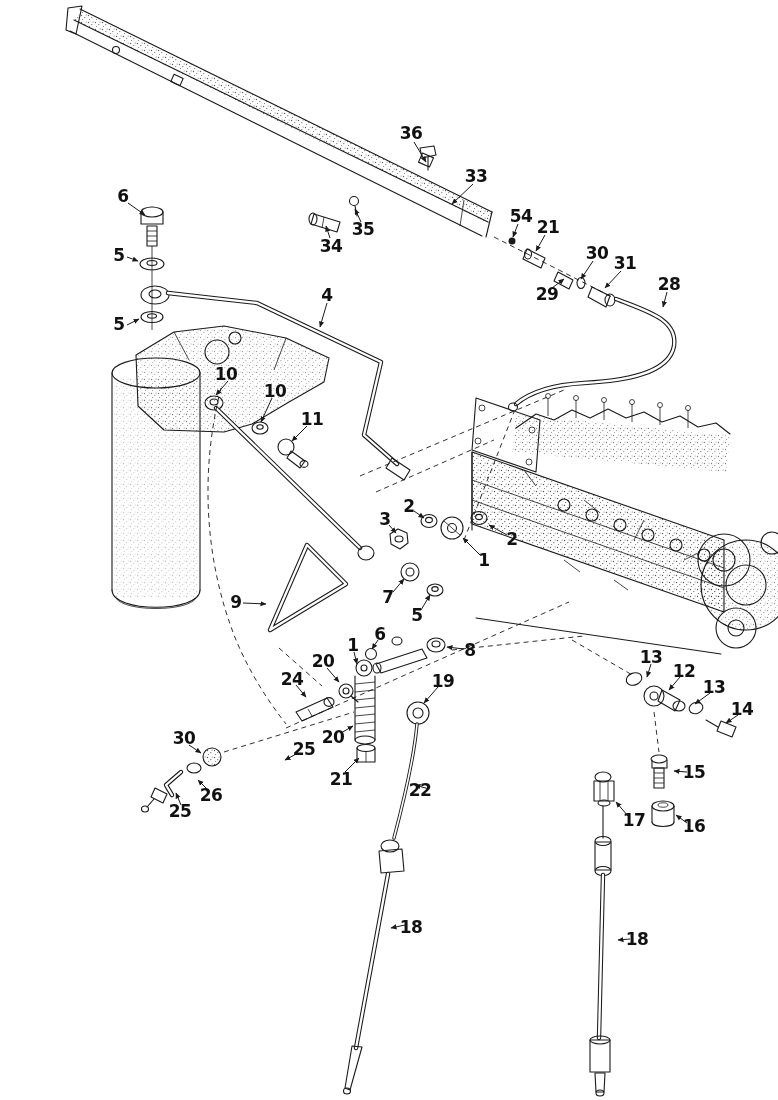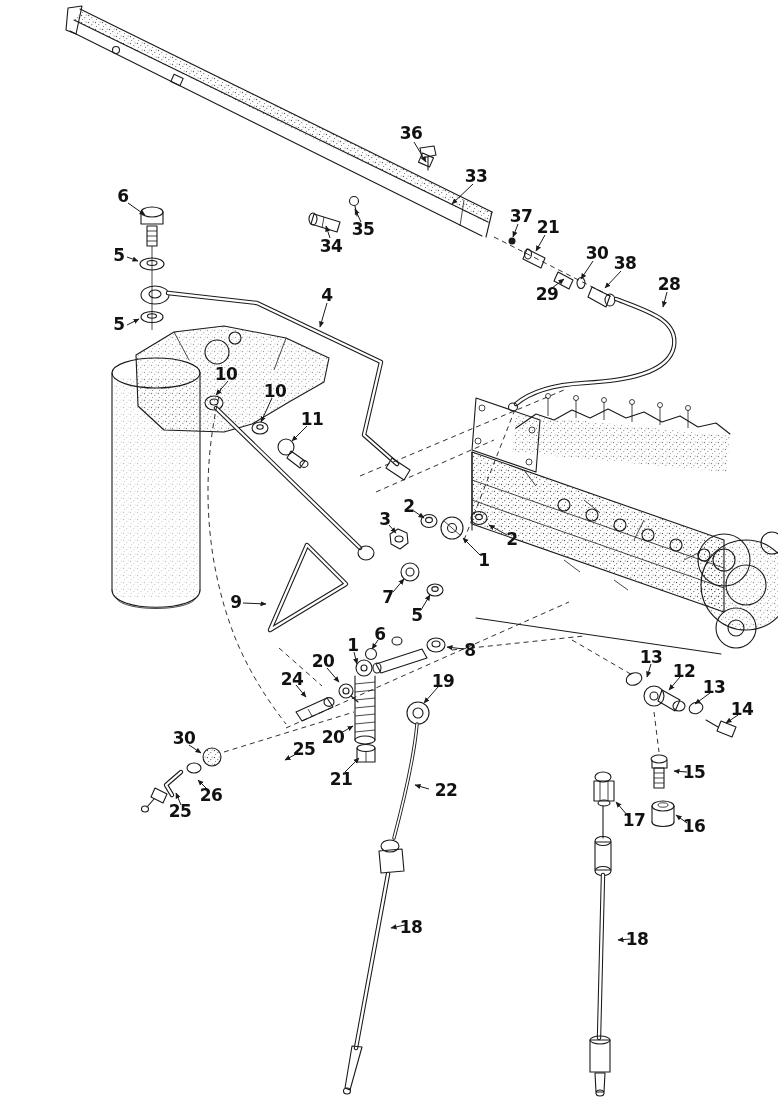--- a/index.html
+++ b/index.html
@@ -391,24 +391,24 @@
     <line class="ldr" marker-end="url(#ah)" x1="604" y1="816" x2="592" y2="802"></line>
     <line class="ldr" marker-end="url(#ah)" x1="381" y1="925" x2="367" y2="928"></line>
     <line class="ldr" marker-end="url(#ah)" x1="606" y1="939" x2="594" y2="940"></line>
   </g>
 </svg>
 
   <div class="co" style="left:387px;top:133px">36</div>
   <div class="co" style="left:452px;top:176px">33</div>
   <div class="co" style="left:339px;top:229px">35</div>
   <div class="co" style="left:307px;top:246px">34</div>
-  <div class="co" style="left:497px;top:216px">37</div>
+  <div class="co" style="left:497px;top:216px">54</div>
   <div class="co" style="left:524px;top:227px">21</div>
   <div class="co" style="left:573px;top:253px">30</div>
-  <div class="co" style="left:601px;top:263px">38</div>
+  <div class="co" style="left:601px;top:263px">31</div>
   <div class="co" style="left:523px;top:294px">29</div>
   <div class="co" style="left:645px;top:284px">28</div>
   <div class="co" style="left:99px;top:196px">6</div>
   <div class="co" style="left:95px;top:255px">5</div>
   <div class="co" style="left:95px;top:324px">5</div>
   <div class="co" style="left:303px;top:295px">4</div>
   <div class="co" style="left:202px;top:374px">10</div>
   <div class="co" style="left:251px;top:391px">10</div>
   <div class="co" style="left:288px;top:419px">11</div>
   <div class="co" style="left:361px;top:519px">3</div>
@@ -423,21 +423,21 @@
   <div class="co" style="left:446px;top:650px">8</div>
   <div class="co" style="left:299px;top:661px">20</div>
   <div class="co" style="left:268px;top:679px">24</div>
   <div class="co" style="left:419px;top:681px">19</div>
   <div class="co" style="left:309px;top:737px">20</div>
   <div class="co" style="left:317px;top:779px">21</div>
   <div class="co" style="left:280px;top:749px">25</div>
   <div class="co" style="left:187px;top:795px">26</div>
   <div class="co" style="left:156px;top:811px">25</div>
   <div class="co" style="left:160px;top:738px">30</div>
-  <div class="co" style="left:422px;top:790px">22</div>
+  <div class="co" style="left:396px;top:790px">22</div>
   <div class="co" style="left:627px;top:657px">13</div>
   <div class="co" style="left:660px;top:671px">12</div>
   <div class="co" style="left:690px;top:687px">13</div>
   <div class="co" style="left:718px;top:709px">14</div>
   <div class="co" style="left:670px;top:772px">15</div>
   <div class="co" style="left:670px;top:826px">16</div>
   <div class="co" style="left:610px;top:820px">17</div>
   <div class="co" style="left:387px;top:927px">18</div>
   <div class="co" style="left:613px;top:939px">18</div>
 

